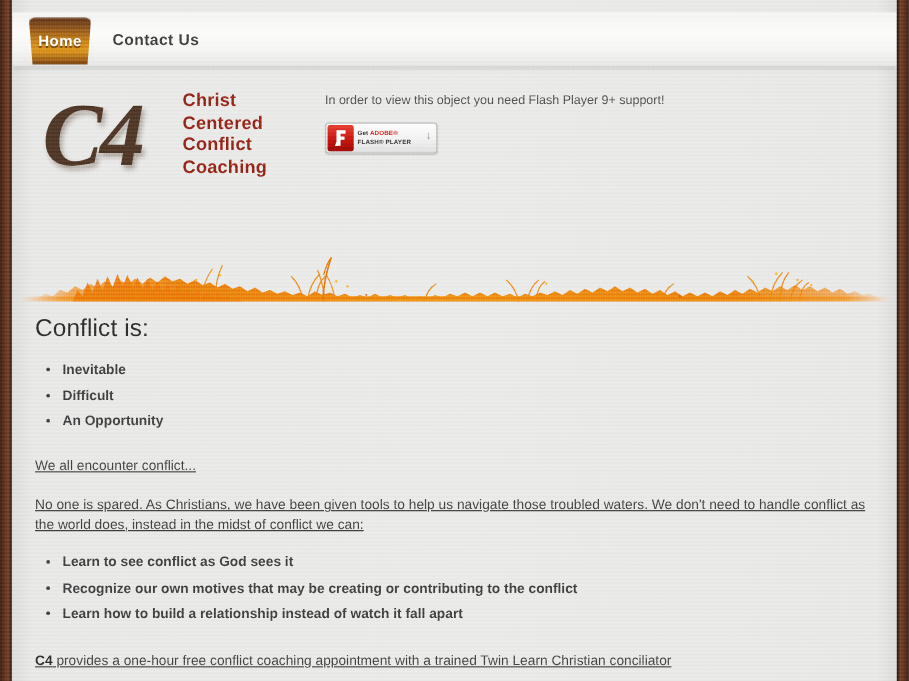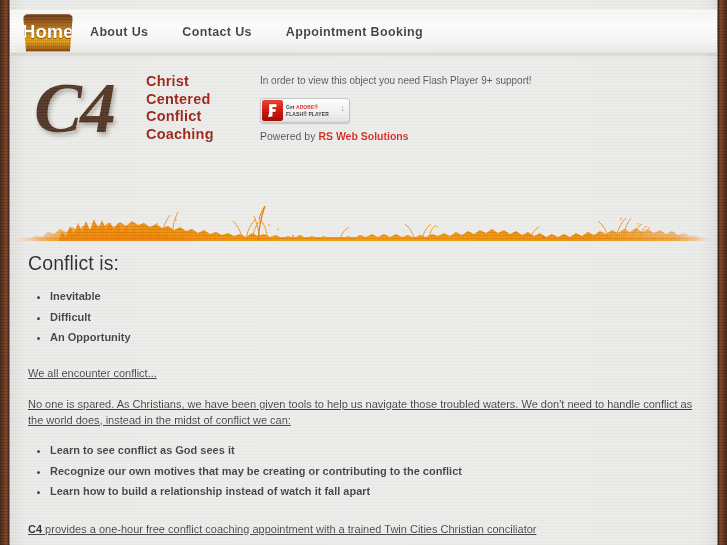--- a/index.html
+++ b/index.html
@@ -79,21 +79,21 @@
   .nav-item.first { padding: 0; margin-left: 13px; }
   .nav-tab-active {
     position: relative;
     width: 50px;
     height: 38px;
     margin-top: 1px;
     display: flex;
     align-items: center;
     justify-content: center;
     color: #ffffff;
-    font-size: 18px;
+    font-size: 12px;
     font-weight: bold;
     letter-spacing: .35px;
     text-shadow: 0 1px 1px rgba(0,0,0,.55);
     background: linear-gradient(to bottom,
       #5a3218 0%, #7a4a1e 18%, #c87b18 52%, #d98a1c 70%, #8d5316 92%, #5f3713 100%);
     border-radius: 5px 5px 3px 3px;
     box-shadow: 0 1px 2px rgba(0,0,0,.35), inset 0 1px 0 rgba(255,255,255,.18);
     clip-path: polygon(0% 0%, 100% 0%, 94% 100%, 6% 100%);
   }
 
@@ -256,27 +256,21 @@
 <div id="page">
 
   <div id="navbar">
     <ul id="navlist">
       <li class="nav-item first">
         <div class="nav-tab-active">
           <span>Home</span>
         </div>
       </li>
       <li class="nav-item">
-        <span>About Us</span>
-      </li>
-      <li class="nav-item">
         <span>Contact Us</span>
-      </li>
-      <li class="nav-item">
-        <span>Appointment Booking</span>
       </li>
     </ul>
   </div>
 
   <div id="header">
 
     <div id="logo-block">
       <div id="logo-c4">C4</div>
       <div id="logo-words">
         <div>Christ</div>
@@ -296,23 +290,20 @@
             <path d="M2.0 13.8 C2.6 11.0 4.2 8.4 6.6 7.2 L6.6 8.9 C5.2 10.1 4.3 11.9 3.9 13.8 Z" fill="#ffffff"></path>
           </svg>
         </div>
         <div id="flash-text">
           <div><span>Get</span> <span class="red">ADOBE®</span></div>
           <div>FLASH® PLAYER</div>
         </div>
         <div id="flash-arrow">↓</div>
       </div>
 
-      <div id="powered">
-        <span>Powered by </span><span class="rs-link">RS Web Solutions</span>
-      </div>
     </div>
   </div>
 
   <div id="divider">
     <svg viewBox="0 0 707 56" preserveAspectRatio="none" aria-hidden="true">
       <defs>
         <linearGradient id="gfade" x1="0" y1="0" x2="1" y2="0">
           <stop offset="0%" stop-color="#f3a24a" stop-opacity="0"></stop>
           <stop offset="5%" stop-color="#ef8b24" stop-opacity=".75"></stop>
           <stop offset="18%" stop-color="#e87810" stop-opacity="1"></stop>
@@ -416,20 +407,20 @@
     <p class="para">No one is spared. As Christians, we have been given tools to help us navigate those troubled waters. We don't need to handle conflict as the world does, instead in the midst of conflict we can:</p>
 
     <div class="sp-3"></div>
     <ul class="bullets">
       <li>Learn to see conflict as God sees it</li>
       <li>Recognize our own motives that may be creating or contributing to the conflict</li>
       <li>Learn how to build a relationship instead of watch it fall apart</li>
     </ul>
 
     <div class="sp-4"></div>
-    <p class="para"><b>C4</b><span> provides a one-hour free conflict coaching appointment with a trained Twin Cities Christian conciliator</span></p>
+    <p class="para"><b>C4</b><span> provides a one-hour free conflict coaching appointment with a trained Twin Learn Christian conciliator</span></p>
 
     <div class="sp-5"></div>
 
   </div>
 
   <div id="noise"></div>
 </div>
 
 </body></html>

